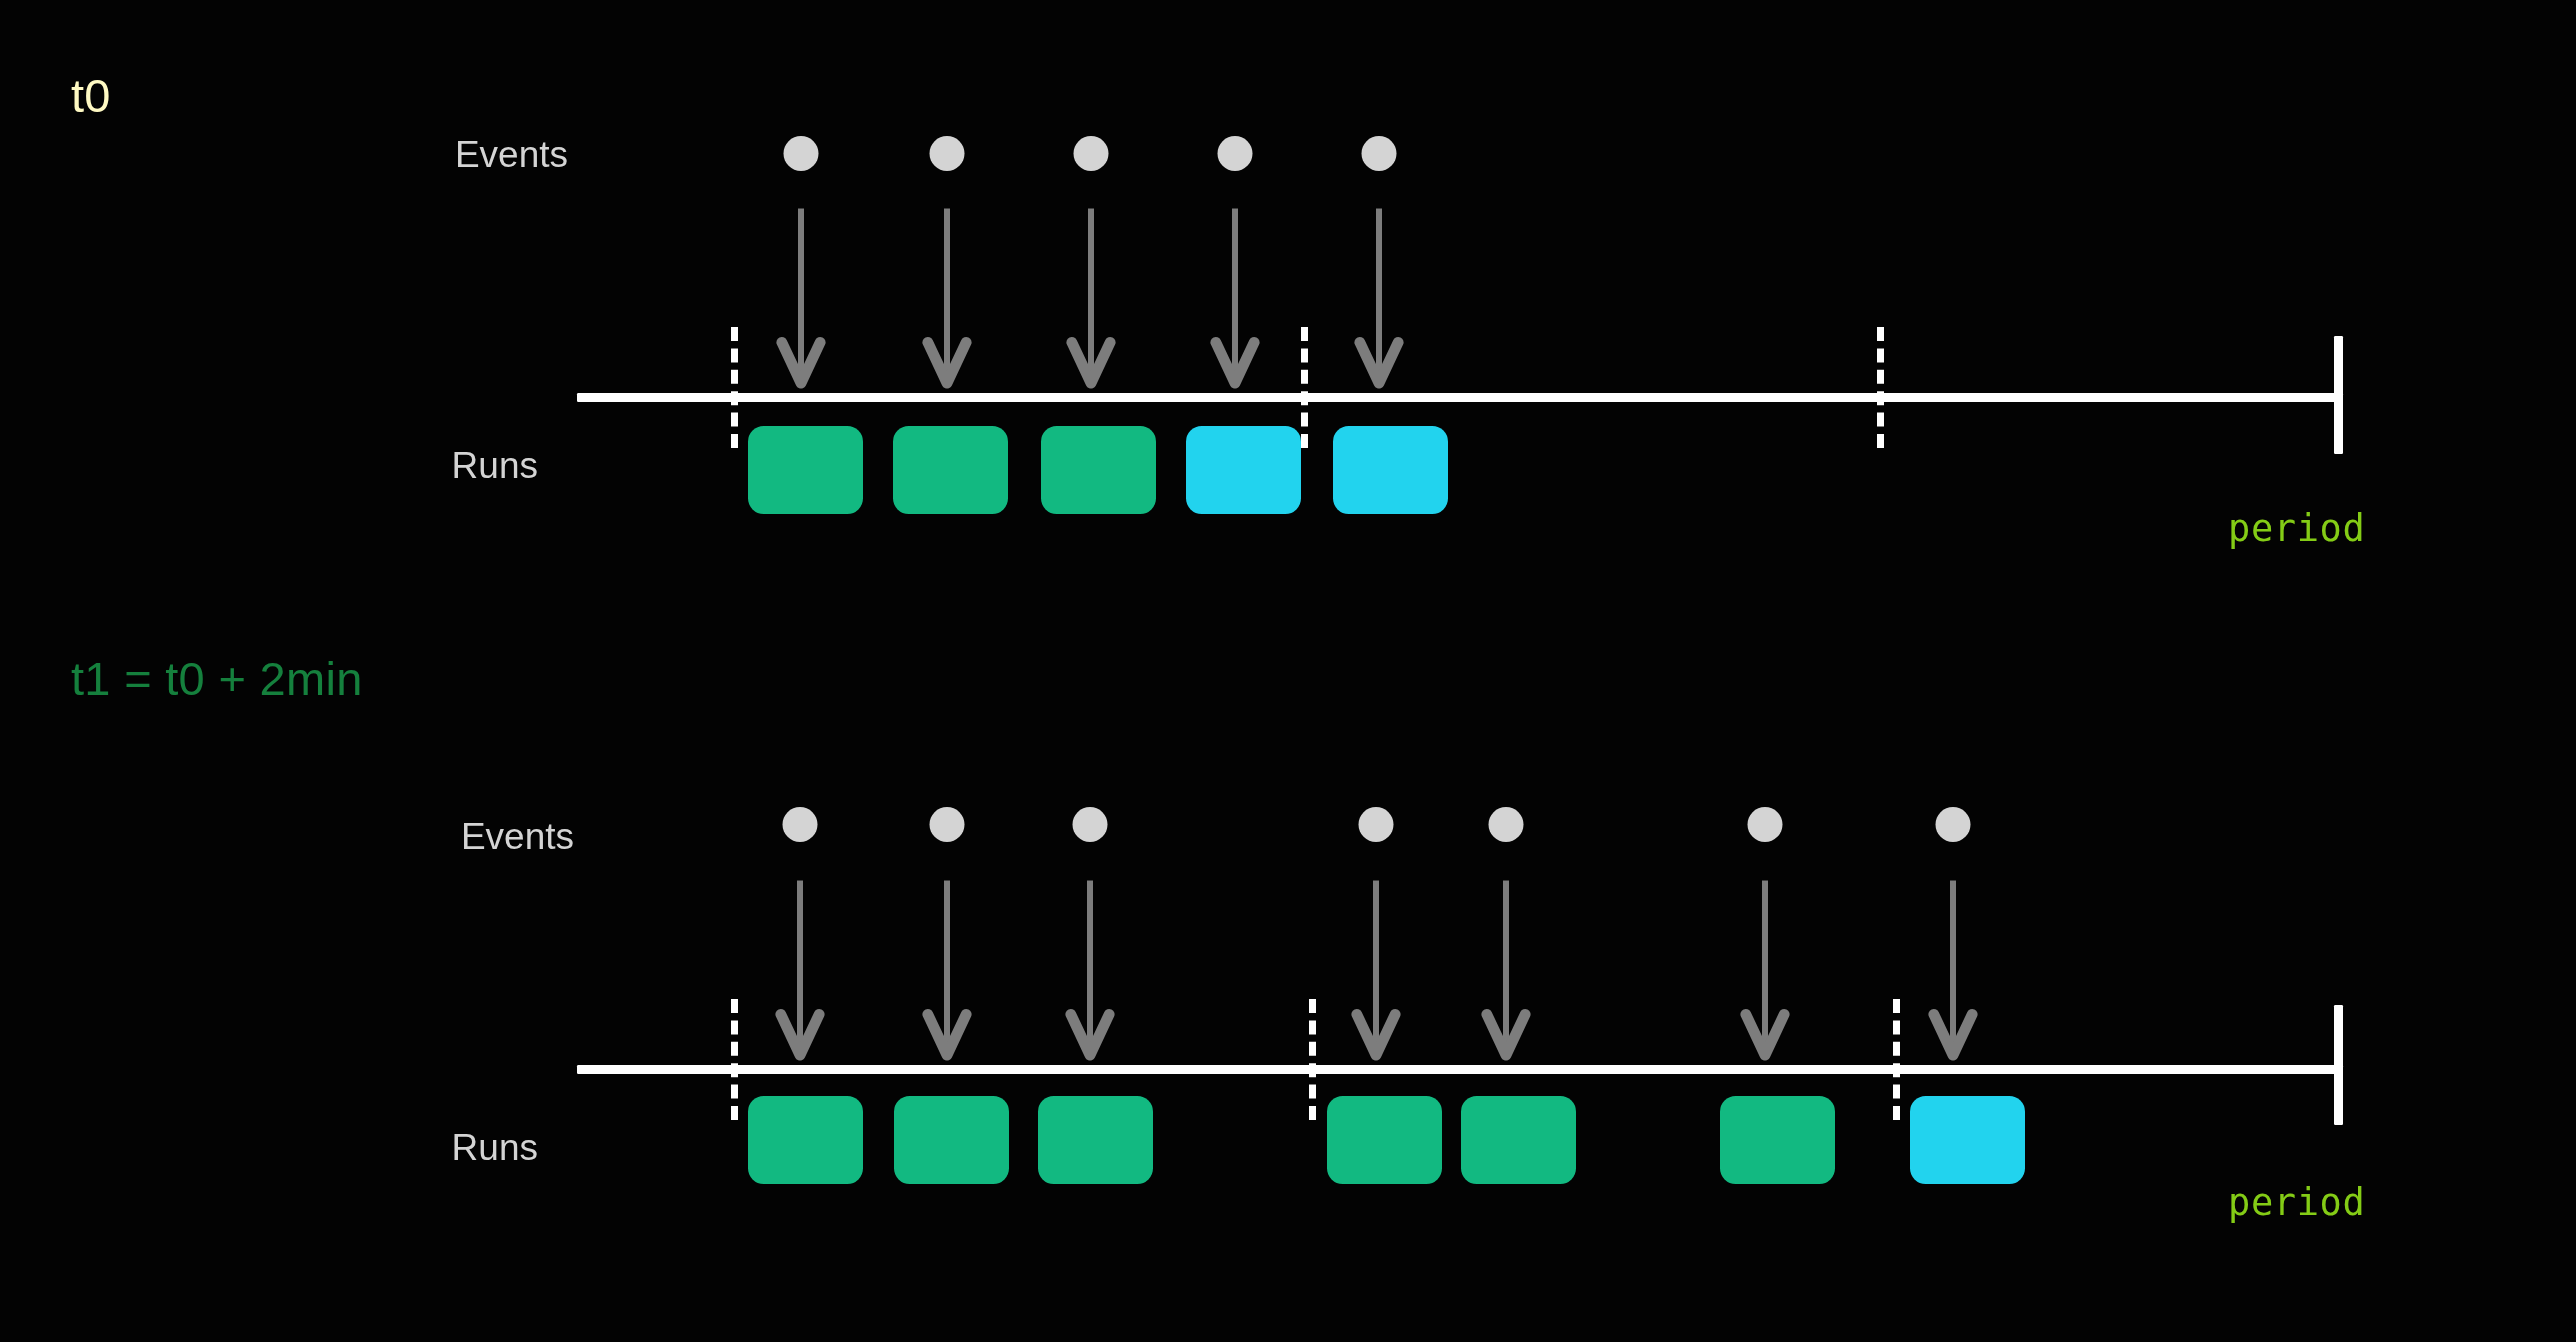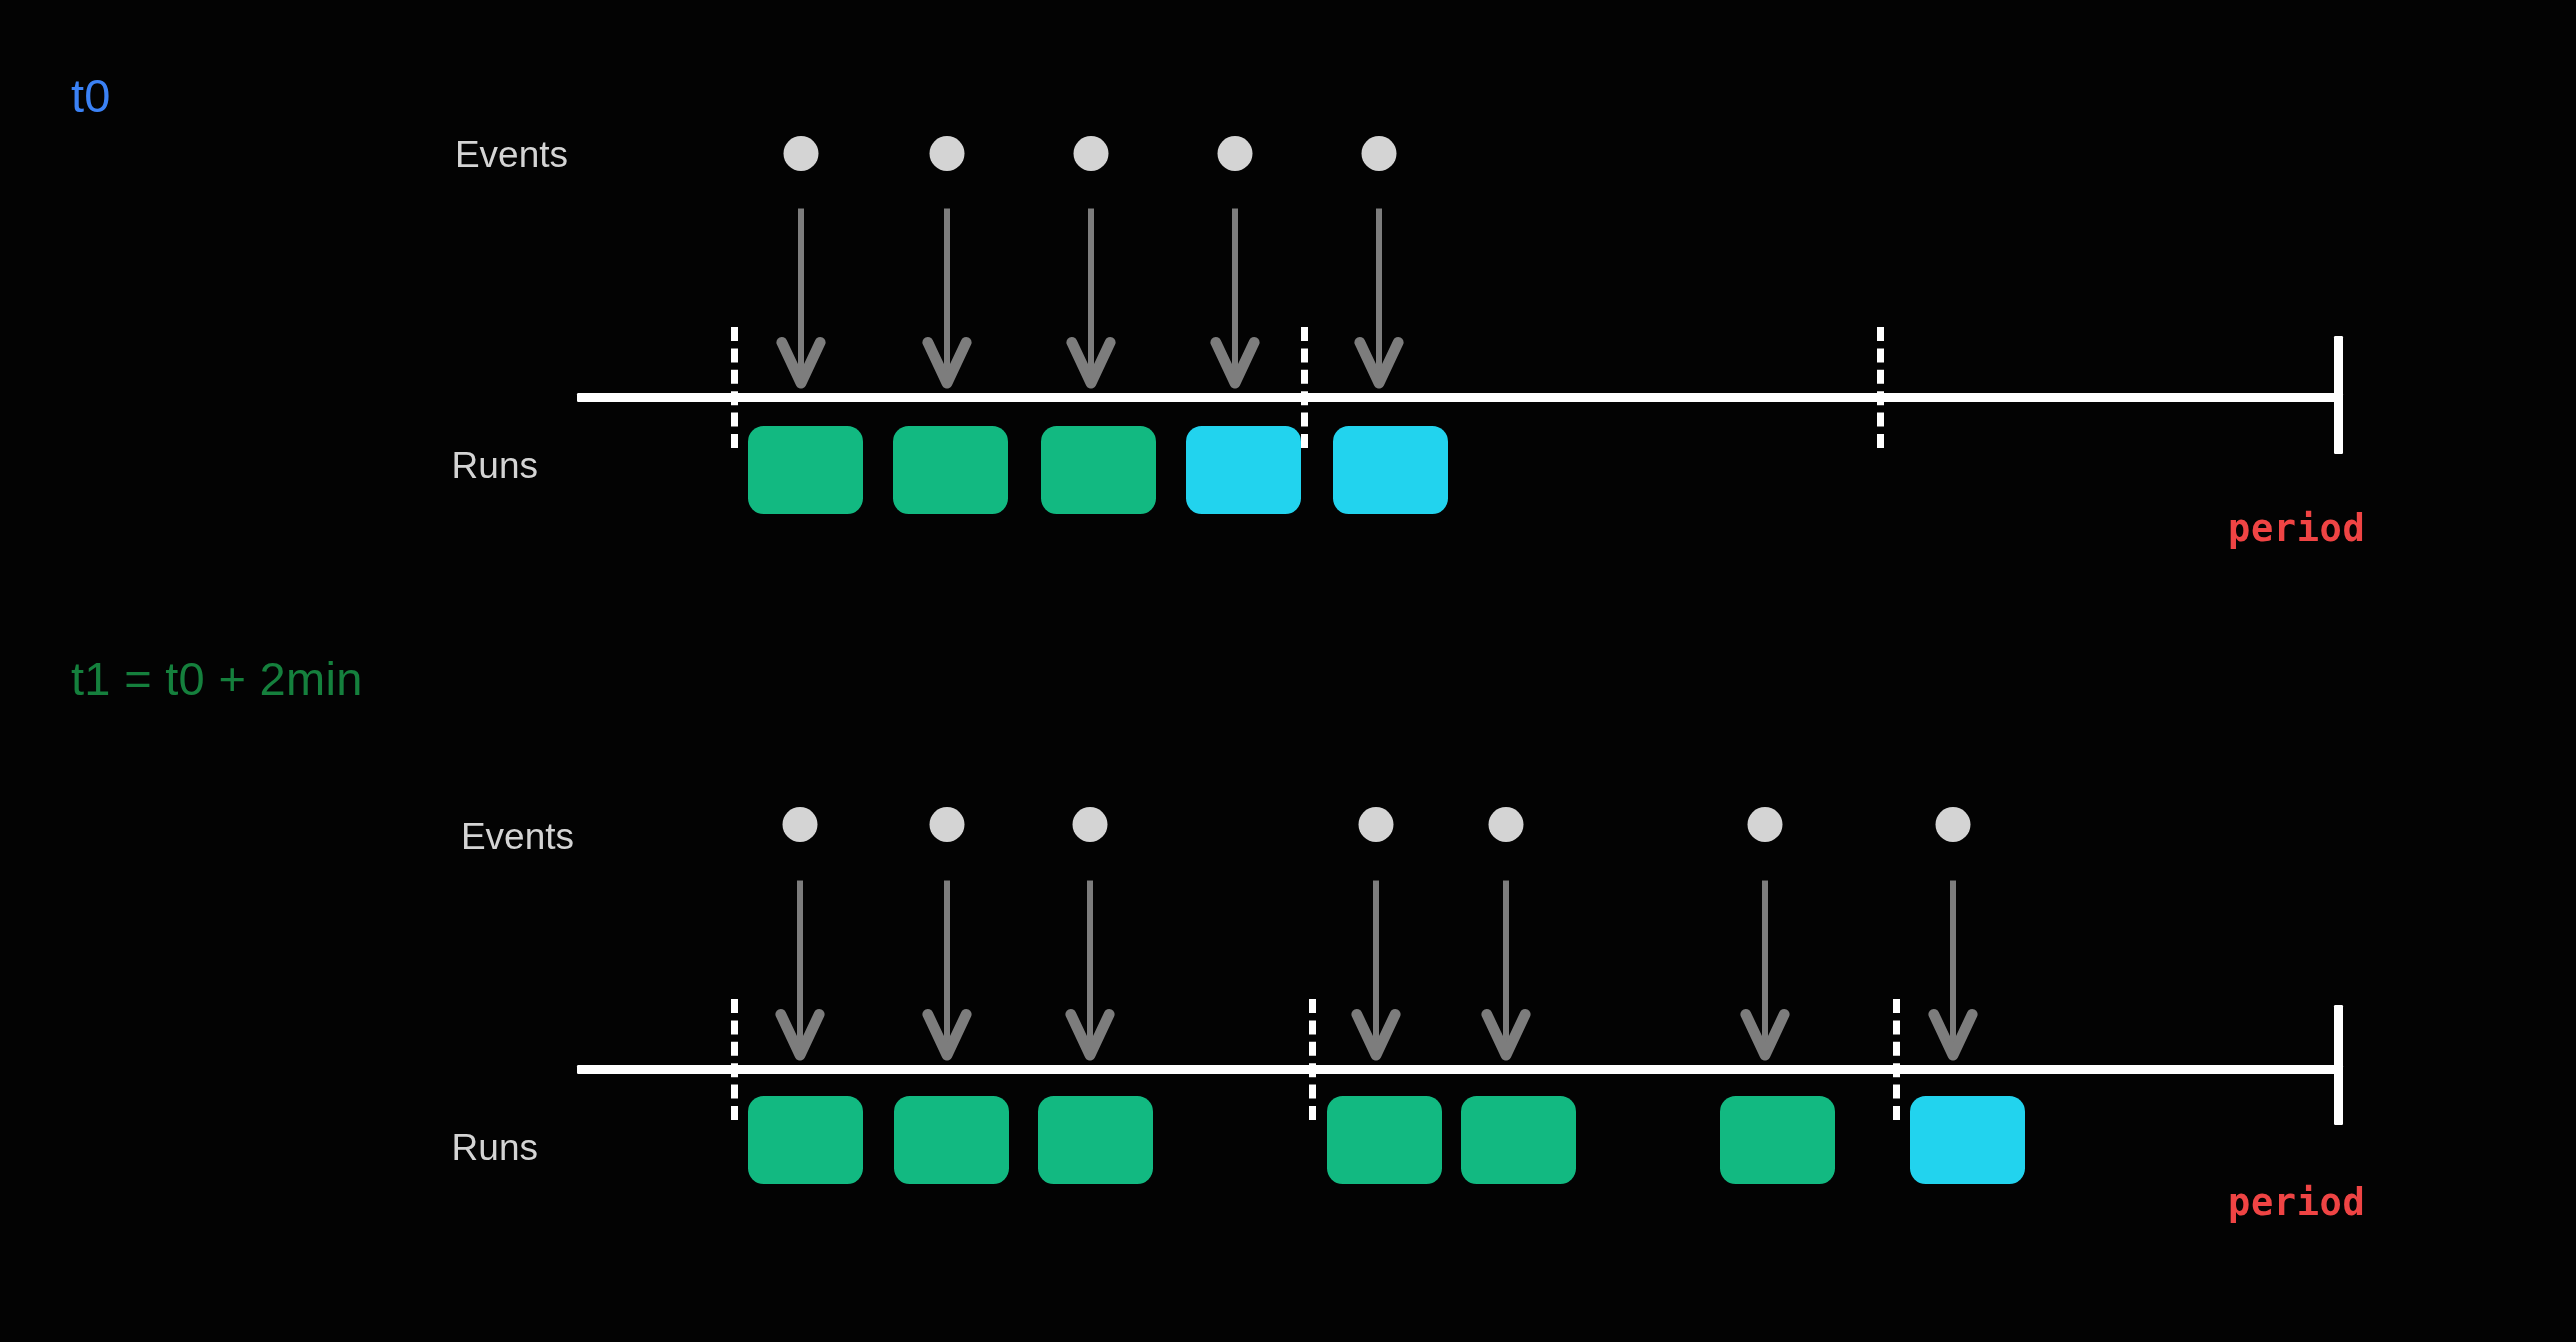--- a/index.html
+++ b/index.html
@@ -42,24 +42,24 @@
     border-radius:1.2px;
   }
   .axis-end-tick{
     position:absolute;
     width:8.5px;
     background:#ffffff;
     border-radius:1.2px;
   }
   .period-label{
     position:absolute;
-    color:#ef4444;
+    color:#84cc16;
     font-family:"DejaVu Sans Mono","Liberation Mono",monospace;
     font-size:37px;
-    font-weight:700;
+    font-weight:400;
     letter-spacing:0.6px;
     line-height:1;
     white-space:nowrap;
   }
 
   
   .boundary{
     position:absolute;
     width:7.8px;
     border-left:7.8px dashed #ffffff;
@@ -85,21 +85,21 @@
   
   .run-box{
     position:absolute;
     border-radius:15.7px;
   }
 </style>
 </head>
 <body>
 
 <div class="stage" id="stage">
-    <div class="section-title" style="left: 71px; top: 72px; color: #3b82f6;">t0</div>
+    <div class="section-title" style="left: 71px; top: 72px; color: #fef9c3;">t0</div>
     <div class="row-label" style="left: 326px; width: 242px; top: 136px; color: rgb(212, 212, 212);">Events</div>
     <div class="row-label" style="left: 296px; width: 242px; top: 447px; color: rgb(212, 212, 212);">Runs</div>
     <div class="axis" style="left: 577px; top: 393px; width: 1766px; background: rgb(255, 255, 255);"></div>
     <div class="axis-end-tick" style="left: 2334px; top: 336px; height: 118px; background: rgb(255, 255, 255);"></div>
     <div class="period-label" style="left: 2228px; top: 510px;">period</div>
     <div class="boundary" style="left: 731px; top: 327px; height: 121px;"></div>
     <div class="boundary" style="left: 1301px; top: 327px; height: 121px;"></div>
     <div class="boundary" style="left: 1877px; top: 327px; height: 121px;"></div>
     <svg class="arrow" width="54" height="178" viewBox="0 0 90 295" style="left: 801px; top: 208px;">
       <path d="M45 0 L45 289" stroke="#7d7d7d" stroke-width="10" fill="none"></path>

